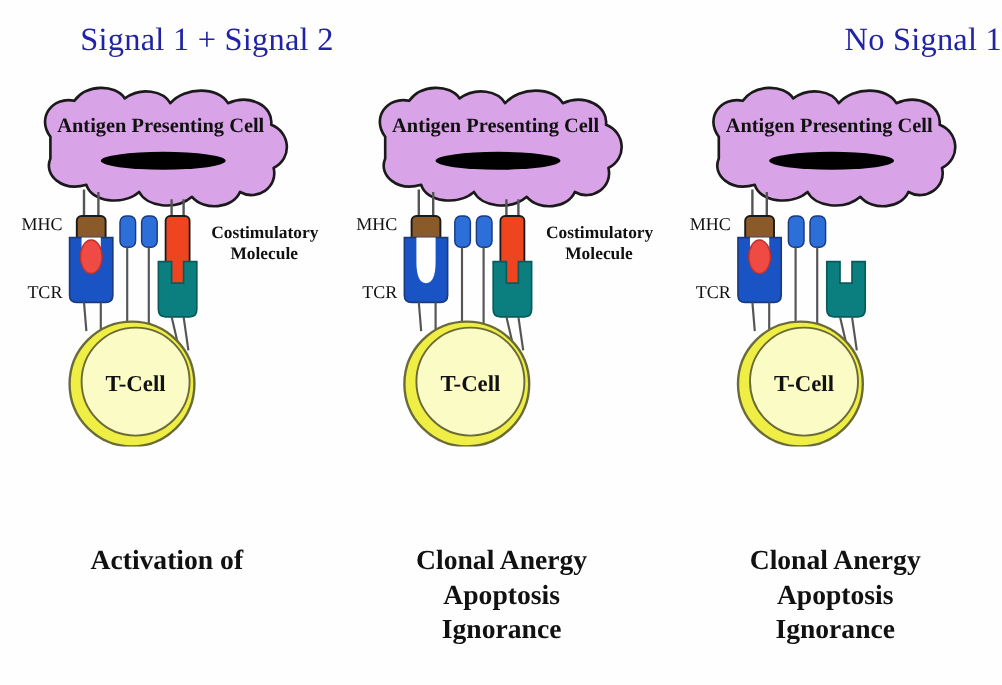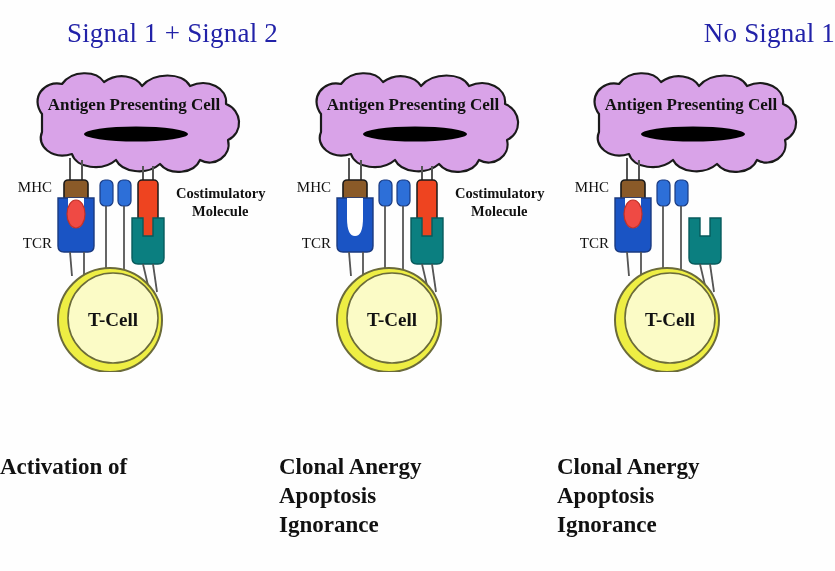--- a/index.html
+++ b/index.html
@@ -49,20 +49,21 @@
     top: 62px;
     left: 0;
     width: 278px;
     height: 310px;
   }
   .outcome {
     position: absolute;
     top: 452px;
     left: 0;
     width: 100%;
+    text-align: center;
     font-size: 23px;
     font-weight: bold;
     color: #111111;
     line-height: 29px;
   }
   .outcome div { white-space: nowrap; }
 </style>
 </head>
 <body>
 

